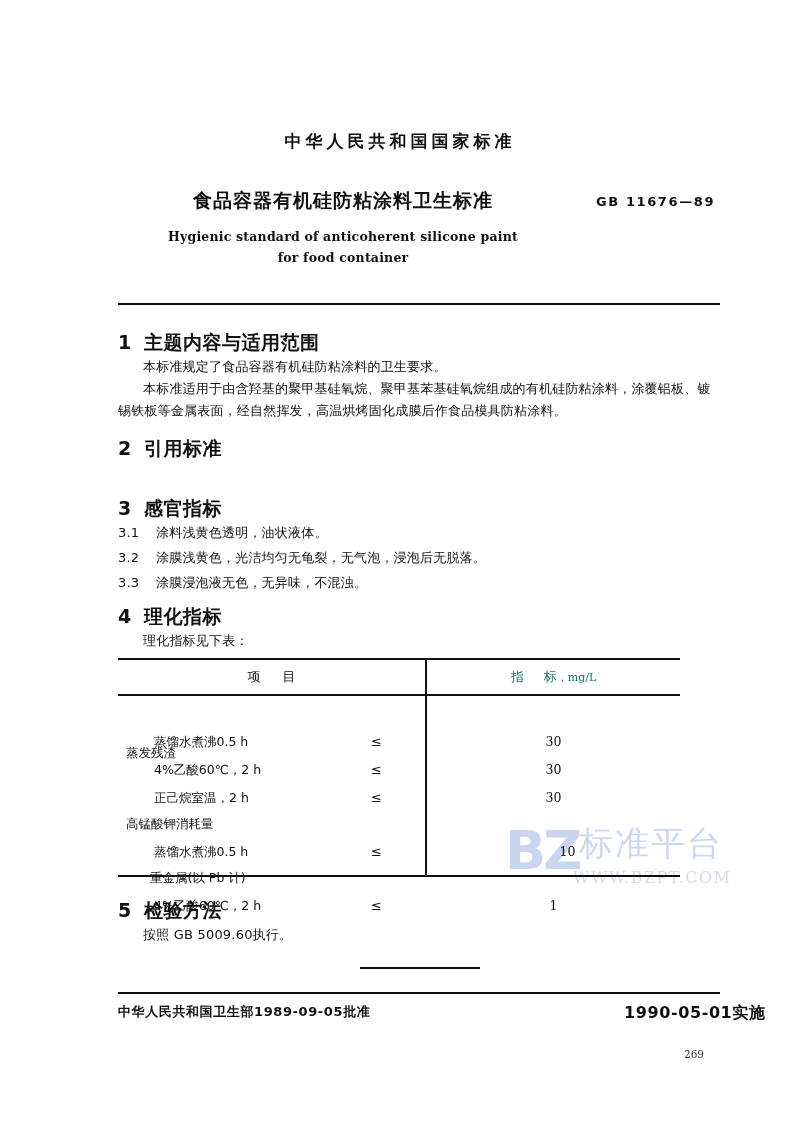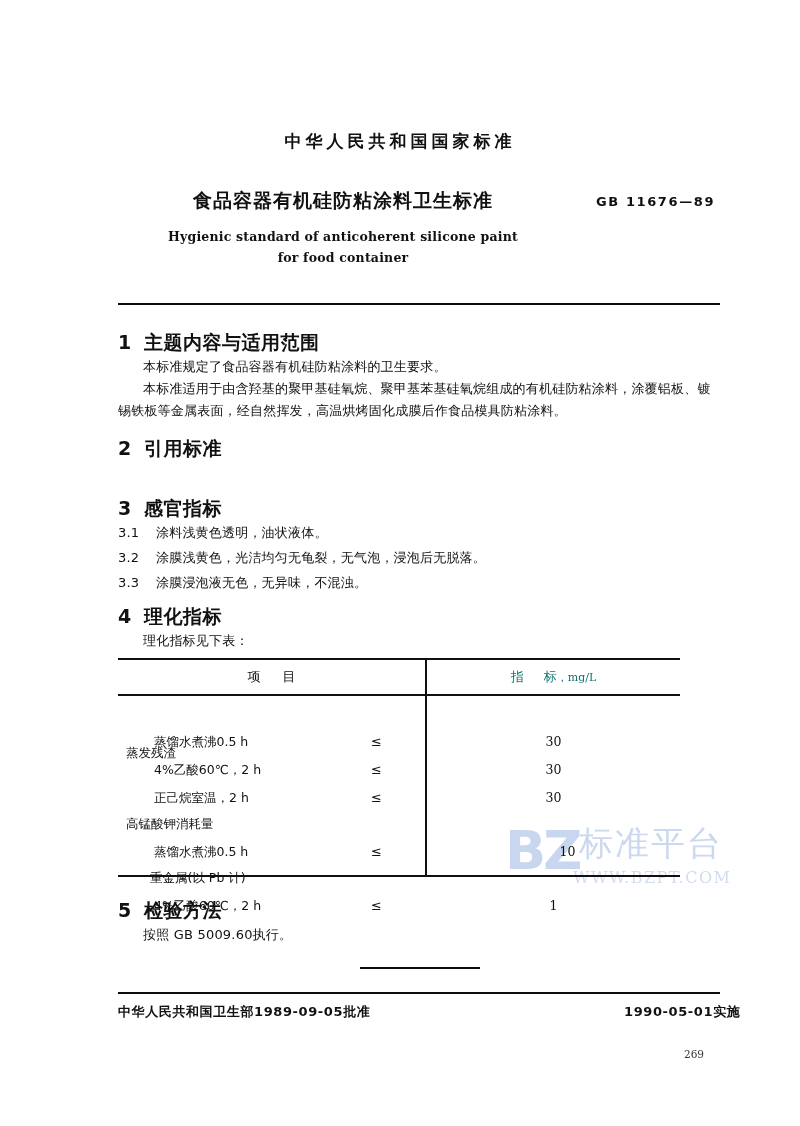--- a/index.html
+++ b/index.html
@@ -269,21 +269,21 @@
     font-size: 13px;
     font-weight: bold;
     letter-spacing: 0.6px;
     color: #111;
     white-space: nowrap;
   }
   .foot-right {
     position: absolute;
     left: 624px;
     top: 1003px;
-    font-size: 13px;
+    font-size: 16px;
     font-weight: bold;
     letter-spacing: 0.6px;
     color: #111;
     white-space: nowrap;
   }
   .page-num {
     position: absolute;
     left: 684px;
     top: 1048px;
     font-size: 10.5px;

